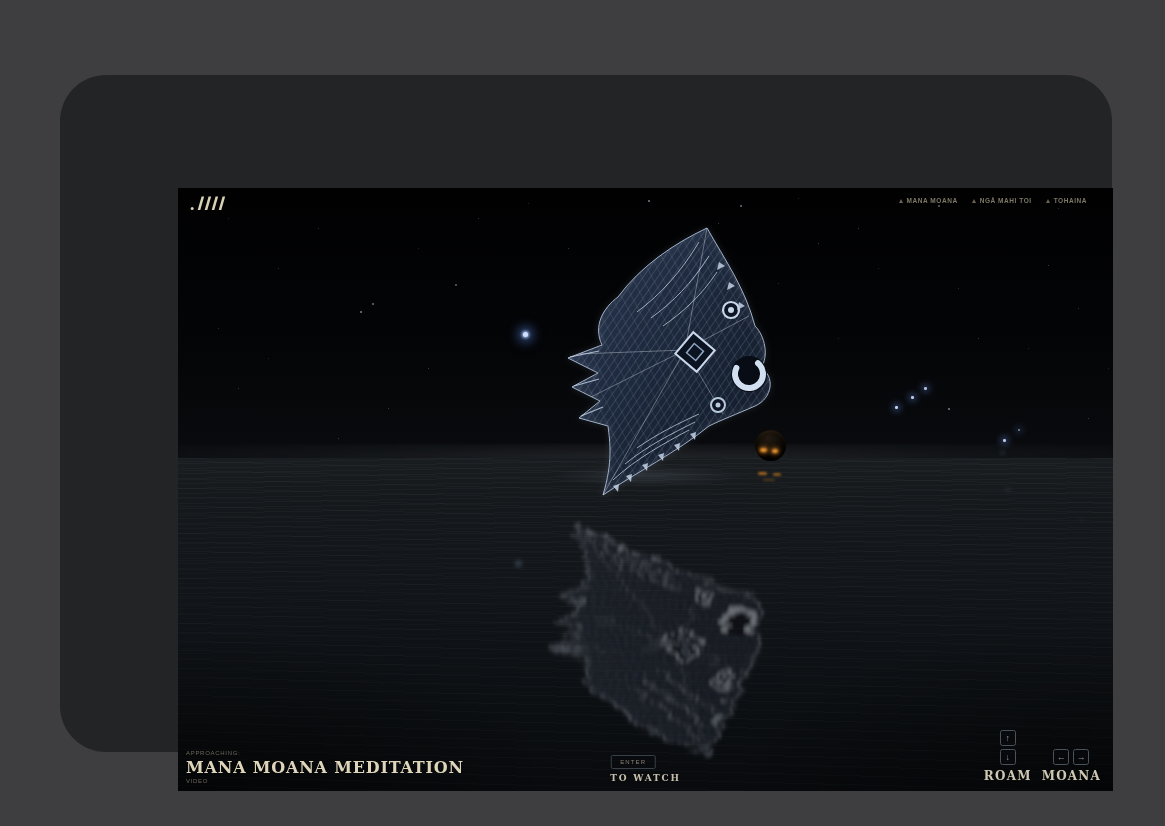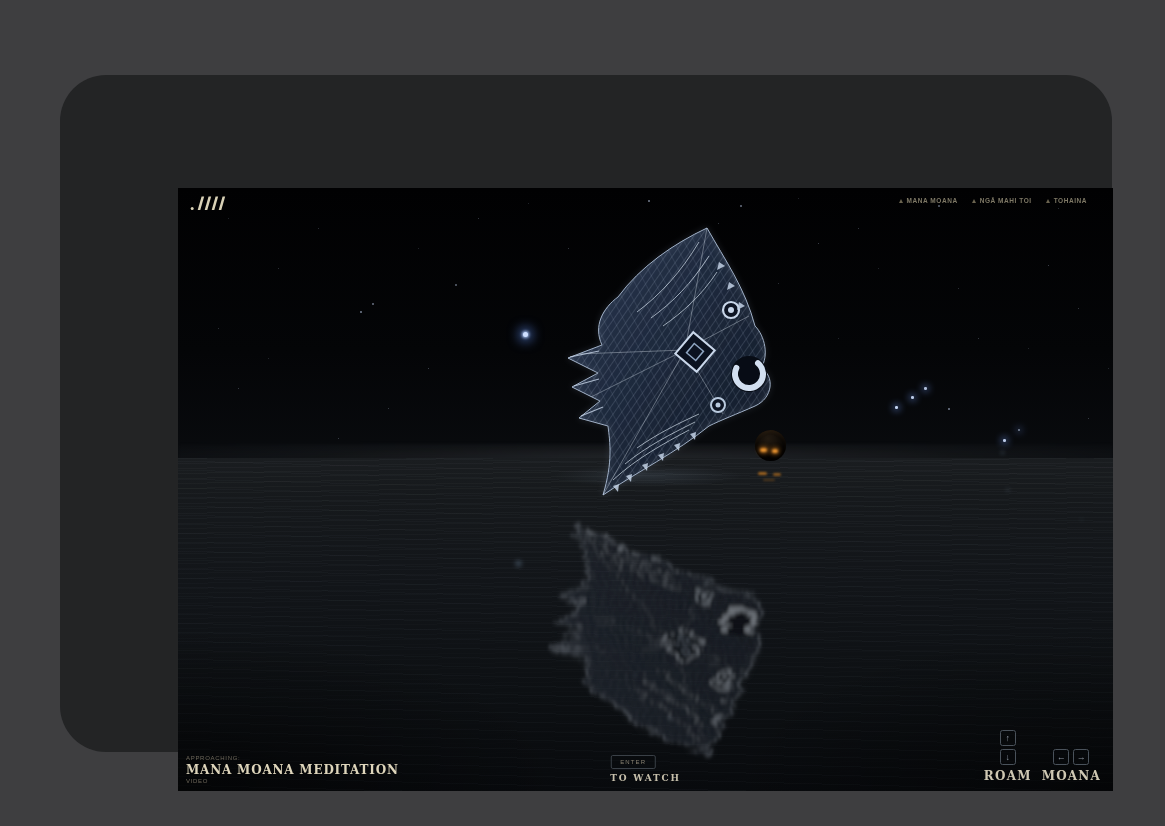--- a/index.html
+++ b/index.html
@@ -65,21 +65,21 @@
   .puffer-refl{position:absolute;border-radius:2px;background:#b46f1e;filter:blur(1px);}
   
   .logo{position:absolute;left:12px;top:7px;width:46px;height:17px;}
   .nav{position:absolute;right:26px;top:9px;display:flex;gap:14px;align-items:center;}
   .nav-item{display:flex;align-items:center;gap:4px;cursor:pointer;}
   .nav-tri{width:0;height:0;border-left:2.6px solid transparent;border-right:2.6px solid transparent;
     border-bottom:4px solid #6a634f;}
   .nav-label{font-size:6.5px;font-weight:700;letter-spacing:.55px;color:#7f7966;}
   .approaching{position:absolute;left:8px;bottom:7px;}
   .kicker{font-size:6px;letter-spacing:.7px;color:#6d675a;}
-  .title{font-family:"DejaVu Serif",serif;font-weight:700;font-size:12px;
+  .title{font-family:"DejaVu Serif",serif;font-weight:700;font-size:16px;
     letter-spacing:.8px;color:#ded5bb;margin:2px 8px 1px 0;}
   .media-type{font-size:6px;letter-spacing:.7px;color:#6d675a;}
   .enter-wrap{position:absolute;left:50%;transform:translateX(-50%);bottom:8px;text-align:left;}
   .enter-key{display:inline-block;border:1px solid #3a4047;border-radius:2px;
     padding:3px 9px;font-size:6px;letter-spacing:1.1px;color:#878070;
     background:rgba(10,12,15,.35);cursor:pointer;}
   .enter-caption{margin-top:4px;font-family:"DejaVu Serif",serif;font-weight:700;
     font-size:9px;letter-spacing:1.8px;color:#c6bfab;}
   .controls{position:absolute;right:12px;bottom:8px;display:flex;gap:10px;align-items:flex-end;}
   .ctl-group{display:flex;flex-direction:column;align-items:center;}

